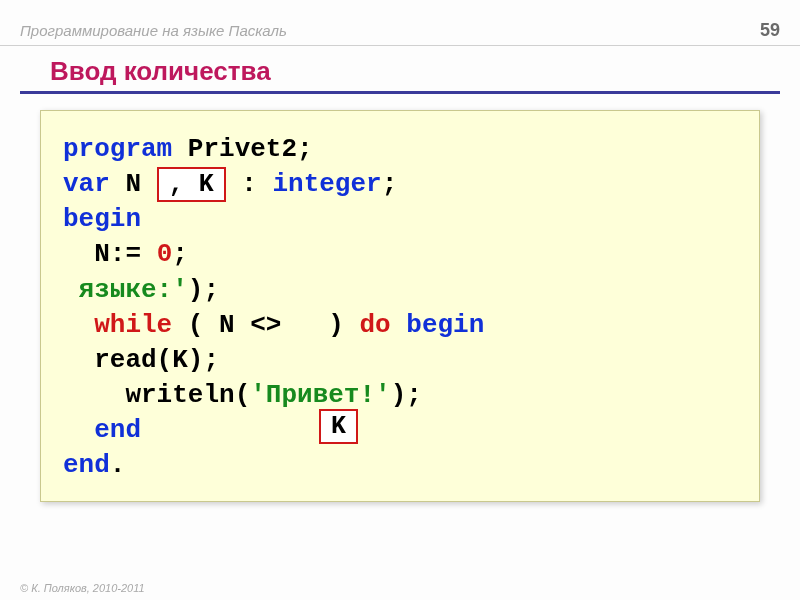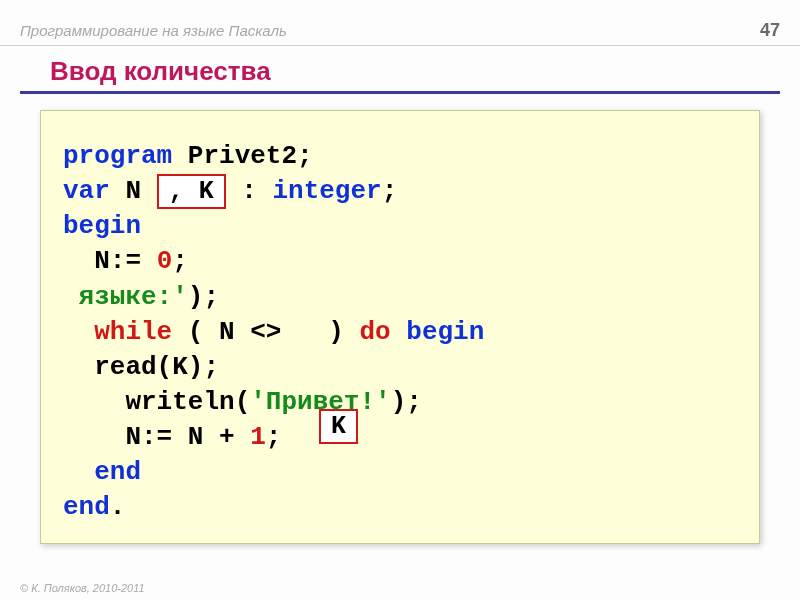--- a/index.html
+++ b/index.html
@@ -34,21 +34,21 @@
     color: #be185d;
     padding: 10px 30px 4px 30px;
     border-bottom: 3px solid #3a3a9a;
     margin: 0 20px 16px 20px;
   }
   .code-block {
     margin: 0 40px;
     background: #feffd9;
     border: 1px solid #c9c88e;
     box-shadow: 2px 2px 6px rgba(0,0,0,0.2);
-    padding: 28px 22px 18px 22px;
+    padding: 21px 22px 18px 22px;
     font-family: "Courier New", monospace;
     font-size: 26px;
     font-weight: bold;
     line-height: 1.35;
     color: #000;
     position: relative;
   }
   .kw-blue { color: #1030d8; }
   .kw-green { color: #178a1e; }
   .num-red { color: #d01818; }
@@ -79,21 +79,21 @@
     font-style: italic;
     margin-top: 24px;
   }
   .code-line { white-space: pre; }
 </style>
 </head>
 <body>
 
 <div class="header">
   <span class="header-title">Программирование на языке Паскаль</span>
-  <span class="page-number">47</span>
+  <span class="page-number">59</span>
 </div>
 
 <h1 class="slide-title">Ввод количества</h1>
 
 <div class="code-block">
   <div class="code-line"><span class="kw-blue">program</span><span> Privet2;</span></div>
 
   <div class="code-line"><span class="kw-blue">var</span><span> N </span><span class="annotation-box">, K</span><span> : </span><span class="kw-blue">integer</span><span>;</span></div>
 
   <div class="code-line"><span class="kw-blue">begin</span></div>
@@ -102,21 +102,20 @@
 
 
   <div class="code-line"><span class="kw-green"> языке:'</span><span>);</span></div>
 
   <div class="code-line"><span class="kw-red">  while</span><span> ( N &lt;&gt;   ) </span><span class="kw-red">do</span><span class="kw-blue"> begin</span></div>
 
   <div class="code-line"><span>  read(K);</span></div>
 
   <div class="code-line"><span>    writeln(</span><span class="kw-green">'Привет!'</span><span>);</span></div>
 
-  <div class="code-line"><span>    N:= N + </span><span class="num-red">1</span><span>;</span></div>
 
   <div class="code-line"><span class="kw-blue">  end</span></div>
 
   <div class="code-line"><span class="kw-blue">end</span><span>.</span></div>
 
   <span class="annotation-box floating-k">K</span>
 </div>
 
 <div class="footer">© К. Поляков, 2010-2011</div>
 

